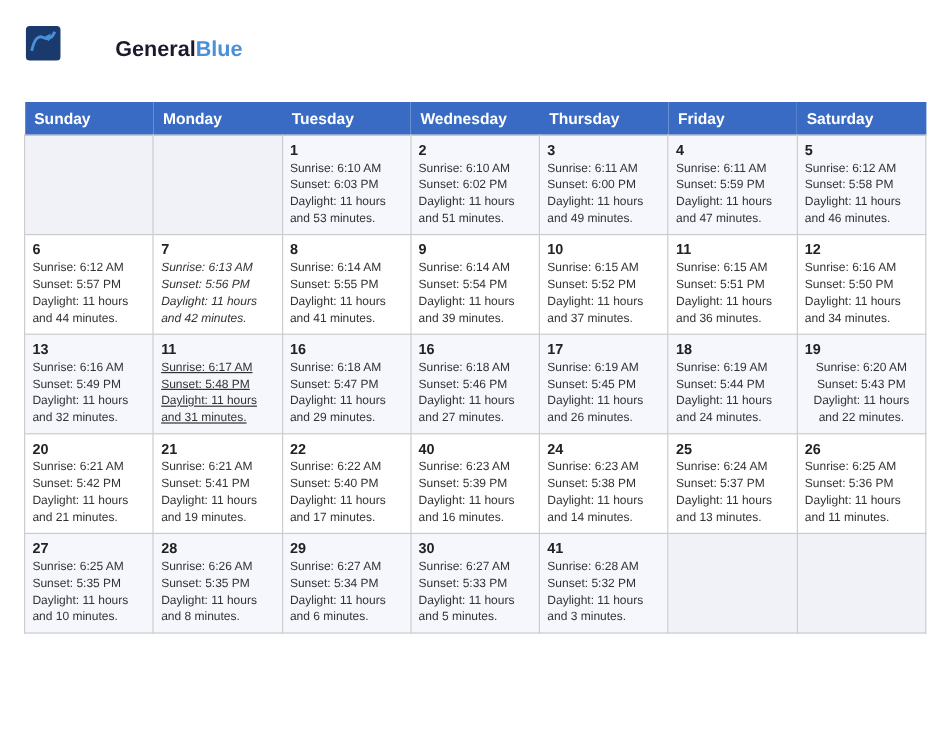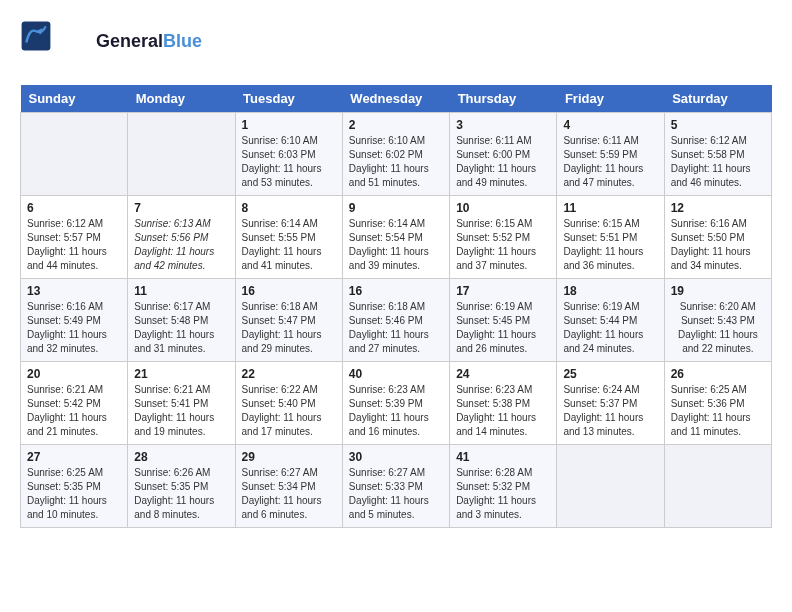--- a/index.html
+++ b/index.html
@@ -194,21 +194,21 @@
       </tr>
       <tr>
         <td>
           <div class="day-number">13</div>
           <div class="day-info" style="white-space: pre-line;">Sunrise: 6:16 AM
 Sunset: 5:49 PM
 Daylight: 11 hours and 32 minutes.</div>
         </td>
         <td>
           <div class="day-number">11</div>
-          <div class="day-info" style="white-space: pre-line;">Sunrise: 6:17 AM
+          <div class="day-info" style="white-space: pre-line; text-decoration: underline;">Sunrise: 6:17 AM
 Sunset: 5:48 PM
 Daylight: 11 hours and 31 minutes.</div>
         </td>
         <td>
           <div class="day-number">16</div>
           <div class="day-info" style="white-space: pre-line;">Sunrise: 6:18 AM
 Sunset: 5:47 PM
 Daylight: 11 hours and 29 minutes.</div>
         </td>
         <td>

